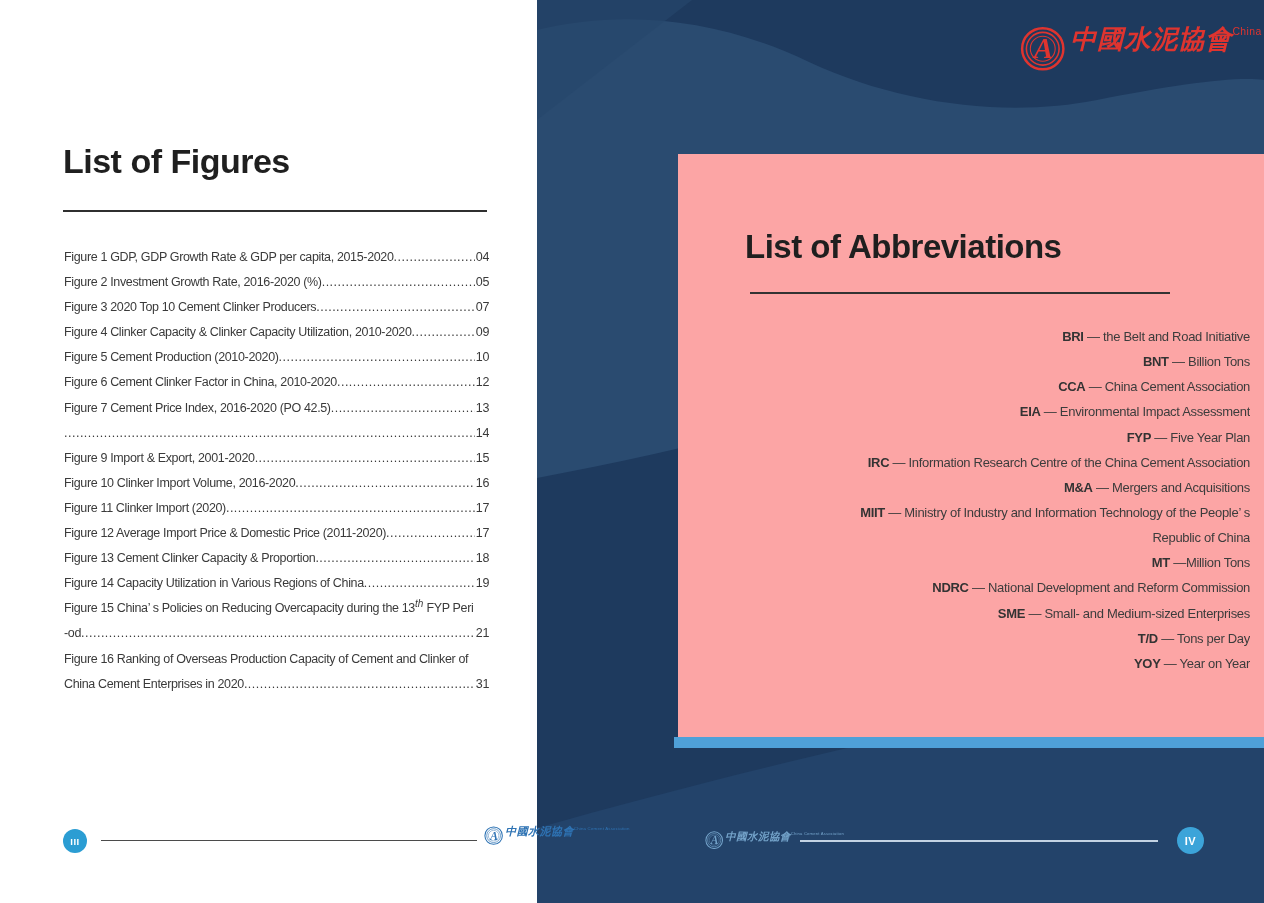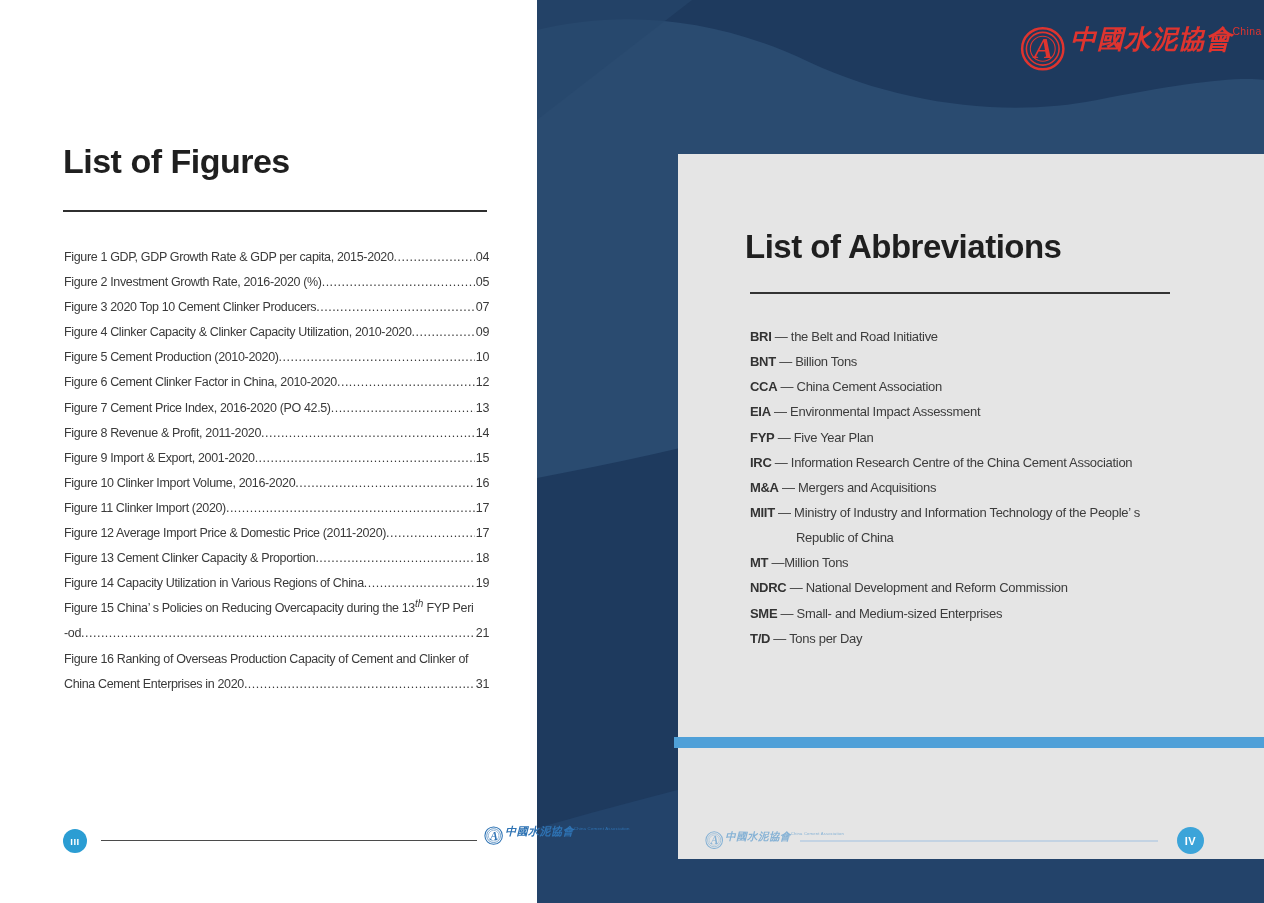--- a/index.html
+++ b/index.html
@@ -17,21 +17,21 @@
   .figure-list{position:absolute;left:64px;top:245px;width:425px;color:#3a3a3a;
     font-size:12.5px;letter-spacing:-0.35px;}
   .fig-row{display:flex;align-items:flex-end;height:25.1px;line-height:25.1px;overflow:hidden;}
   .fig-text{white-space:nowrap;flex:none;}
   .fig-text sup{font-size:10px;letter-spacing:0;font-style:italic;}
   .dots{flex:1 1 0;min-width:0;overflow:hidden;white-space:nowrap;letter-spacing:0.5px;}
   .pg{flex:none;padding-left:1px;}
   
   .right-page{position:absolute;left:537px;top:0;width:727px;height:903px;background:#1e3a5e;}
   .wave-svg{position:absolute;left:0;top:0;width:100%;height:100%;display:block;}
-  .white-panel{position:absolute;left:141px;top:154px;width:586px;height:705px;background:#e5e5e5;}
+  .white-panel{position:absolute;left:141px;top:154px;width:586px;height:583px;background:#fca5a5;text-align:right;}
   .white-panel .page-title{left:67px;top:74px;font-size:33px;}
   .white-panel .title-rule{left:72px;top:138px;width:420px;border-top-color:#333;}
   .abbr-list{position:absolute;left:72px;top:170px;width:500px;color:#3c3c3c;
     font-size:13px;letter-spacing:-0.3px;}
   .abbr-row{height:25.15px;line-height:25.15px;white-space:nowrap;overflow:hidden;}
   .abbr-term{font-weight:700;color:#333;}
   .abbr-row.cont{padding-left:46px;}
   .accent-bar{position:absolute;left:137px;top:737px;width:590px;height:11px;background:#4fa0d8;}
   
   .cca-logo{display:flex;align-items:flex-start;}
@@ -89,21 +89,20 @@
         <span class="fig-text">Figure 6 Cement Clinker Factor in China, 2010-2020</span>
         <span class="dots">....................................................................................................................................................................................................................................................................</span>
         <span class="pg">12</span>
       </div>
       <div class="fig-row">
         <span class="fig-text">Figure 7 Cement Price Index, 2016-2020 (PO 42.5)</span>
         <span class="dots">....................................................................................................................................................................................................................................................................</span>
         <span class="pg">13</span>
       </div>
       <div class="fig-row">
-        <span class="fig-text">Figure 8 Revenue &amp; Profit, 2011-2020</span>
         <span class="dots">....................................................................................................................................................................................................................................................................</span>
         <span class="pg">14</span>
       </div>
       <div class="fig-row">
         <span class="fig-text">Figure 9 Import &amp; Export, 2001-2020</span>
         <span class="dots">....................................................................................................................................................................................................................................................................</span>
         <span class="pg">15</span>
       </div>
       <div class="fig-row">
         <span class="fig-text">Figure 10 Clinker Import Volume, 2016-2020</span>
@@ -201,20 +200,21 @@
         <div class="abbr-row"><span class="abbr-term">EIA</span> — Environmental Impact Assessment</div>
         <div class="abbr-row"><span class="abbr-term">FYP</span> — Five Year Plan</div>
         <div class="abbr-row"><span class="abbr-term">IRC</span> — Information Research Centre of the China Cement Association</div>
         <div class="abbr-row"><span class="abbr-term">M&amp;A</span> — Mergers and Acquisitions</div>
         <div class="abbr-row"><span class="abbr-term">MIIT</span> — Ministry of Industry and Information Technology of the People’ s</div>
         <div class="abbr-row cont">Republic of China</div>
         <div class="abbr-row"><span class="abbr-term">MT</span> —Million Tons</div>
         <div class="abbr-row"><span class="abbr-term">NDRC</span> — National Development and Reform Commission</div>
         <div class="abbr-row"><span class="abbr-term">SME</span> — Small- and Medium-sized Enterprises</div>
         <div class="abbr-row"><span class="abbr-term">T/D</span> — Tons per Day</div>
+        <div class="abbr-row"><span class="abbr-term">YOY</span> — Year on Year</div>
       </div>
   </div>
   <div class="accent-bar"></div>
 
   <div class="cca-logo logo-footer-right">
     <svg class="cca-emblem" viewBox="0 0 64 64">
       <g fill="none" stroke="currentColor">
         <circle cx="32" cy="32" r="29" stroke-width="3.5"></circle>
         <circle cx="32" cy="32" r="23" stroke-width="2.2"></circle>
         <circle cx="32" cy="32" r="17.5" stroke-width="1.5"></circle>

